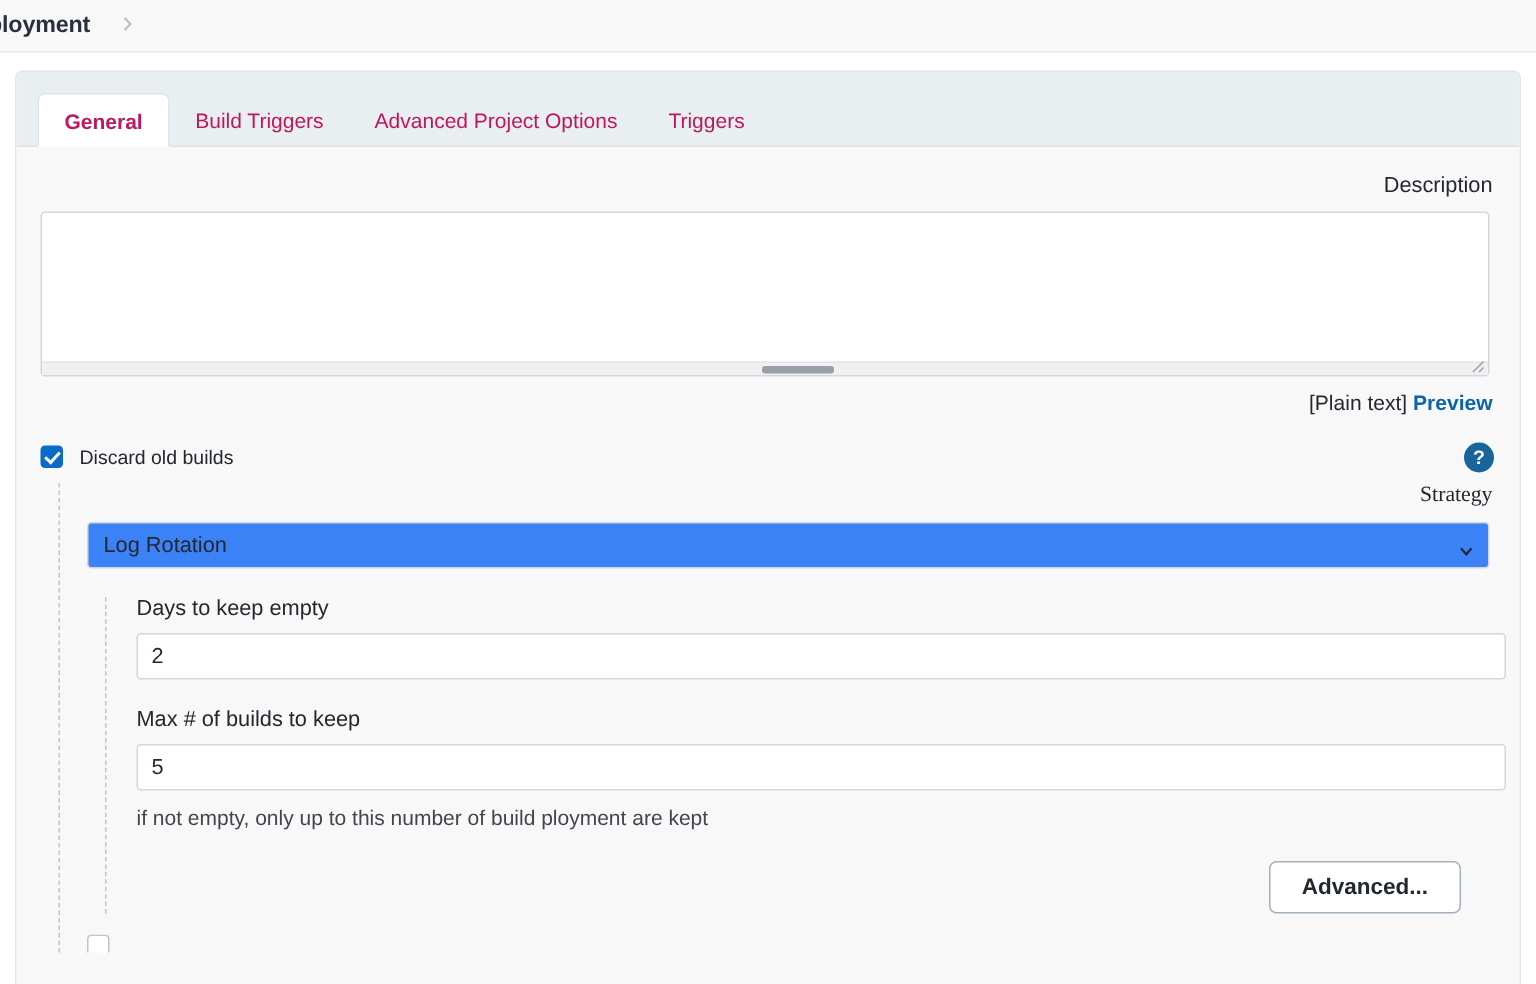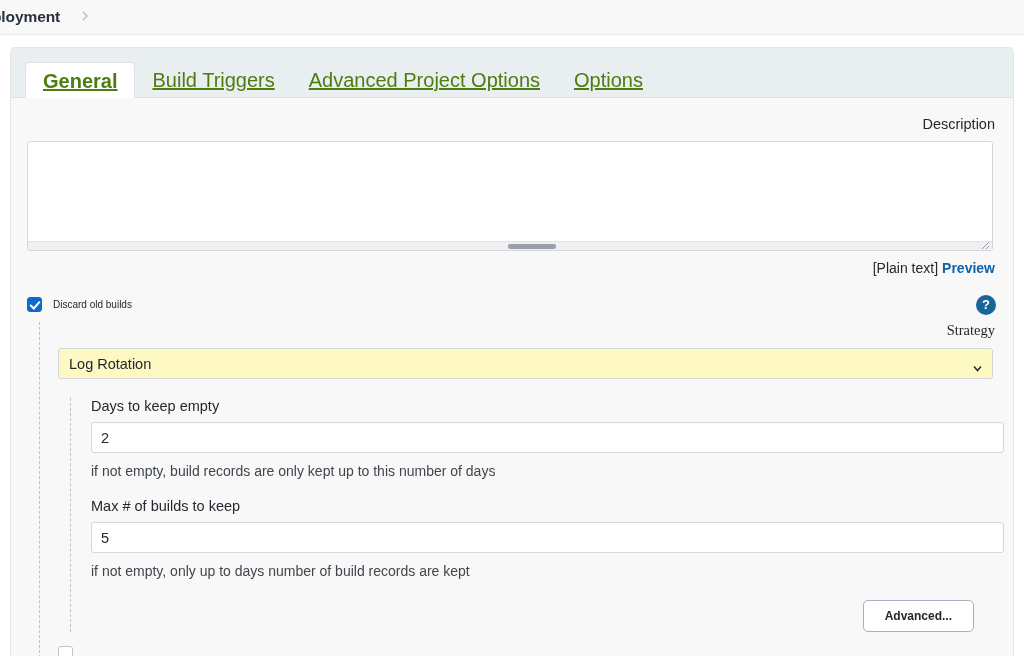--- a/index.html
+++ b/index.html
@@ -53,29 +53,28 @@
   
   .tab-strip {
     display: flex;
     align-items: flex-end;
     height: 50px;
     background: #e9eef1;
     border-bottom: 1px solid #dfe3e6;
     padding-left: 14px;
   }
   .tab {
-    font-size: 20px;
-    color: #4d7c0f;
+    font-size: 14px;
+    color: #be185d;
     padding: 0 17px;
     height: 36px;
     line-height: 36px;
     margin-bottom: -1px;
     cursor: pointer;
     white-space: nowrap;
-    text-decoration: underline;
   }
   .tab.active {
     background: #ffffff;
     font-weight: 700;
     border: 1px solid #dfe3e6;
     border-bottom: 1px solid #ffffff;
     border-radius: 5px 5px 0 0;
   }
 
   
@@ -173,21 +172,21 @@
     height: 8px;
     border: solid #ffffff;
     border-width: 0 2px 2px 0;
     transform: rotate(42deg);
   }
   .cb.unchecked {
     background: #ffffff;
     border: 1px solid #bfc4c9;
   }
   .check-label {
-    font-size: 10px;
+    font-size: 13px;
     margin-left: 11px;
     color: #23282f;
   }
 
   .help-badge {
     position: absolute;
     right: 17px;
     width: 20px;
     height: 20px;
     border-radius: 50%;
@@ -216,21 +215,21 @@
 
   .select-box {
     position: relative;
     width: 935px;
     height: 31px;
     margin-top: 7px;
   }
   .select-box select {
     width: 100%;
     height: 31px;
-    background: #fef9c3;
+    background: #3b82f6;
     border: 1px solid #d3d6da;
     border-radius: 3px;
     font-family: "Liberation Sans", sans-serif;
     font-size: 14.5px;
     color: #23282f;
     padding: 0 10px;
     -webkit-appearance: none;
     appearance: none;
     outline: none;
     cursor: pointer;
@@ -274,21 +273,21 @@
     display: flex;
     justify-content: flex-end;
     margin-top: 21px;
     padding-right: 21px;
   }
   .adv-btn {
     background: #ffffff;
     border: 1px solid #a4b0bd;
     border-radius: 5px;
     font-family: "Liberation Sans", sans-serif;
-    font-size: 12px;
+    font-size: 15px;
     font-weight: 700;
     color: #23282f;
     padding: 8px 21px;
     cursor: pointer;
   }
 
   .bottom-clip {
     margin-top: 14px;
     height: 12px;
     overflow: hidden;
@@ -307,21 +306,21 @@
     </svg>
   </span>
 </div>
 
 <div class="card">
 
   <div class="tab-strip">
     <div class="tab active">General</div>
     <div class="tab">Build Triggers</div>
     <div class="tab">Advanced Project Options</div>
-    <div class="tab">Options</div>
+    <div class="tab">Triggers</div>
   </div>
 
   <div class="form-body">
 
     <div class="field-label">Description</div>
 
     <div class="desc-wrap">
       <textarea class="desc-area" placeholder="" style=""></textarea>
       <div class="scroll-track">
         <div class="scroll-thumb"></div>
@@ -353,25 +352,24 @@
         <span class="select-chevron">
           <svg width="9" height="9" viewBox="0 0 9 9" aria-hidden="true">
             <path d="M1 2.5 L4.5 6.5 L8 2.5" fill="none" stroke="#23282f" stroke-width="1.5"></path>
           </svg>
         </span>
       </div>
 
       <div class="level2">
         <div class="sub-label">Days to keep empty</div>
         <input class="text-input" type="text" value="2" style="">
-        <div class="hint">if not empty, build records are only kept up to this number of days</div>
 
         <div class="sub-label">Max # of builds to keep</div>
         <input class="text-input" type="text" value="5" style="">
-        <div class="hint">if not empty, only up to days number of build records are kept</div>
+        <div class="hint">if not empty, only up to this number of build ployment are kept</div>
 
         <div class="adv-row">
           <button class="adv-btn">Advanced...</button>
         </div>
       </div>
 
       <div class="bottom-clip">
         <span class="cb unchecked"></span>
       </div>
     </div>

